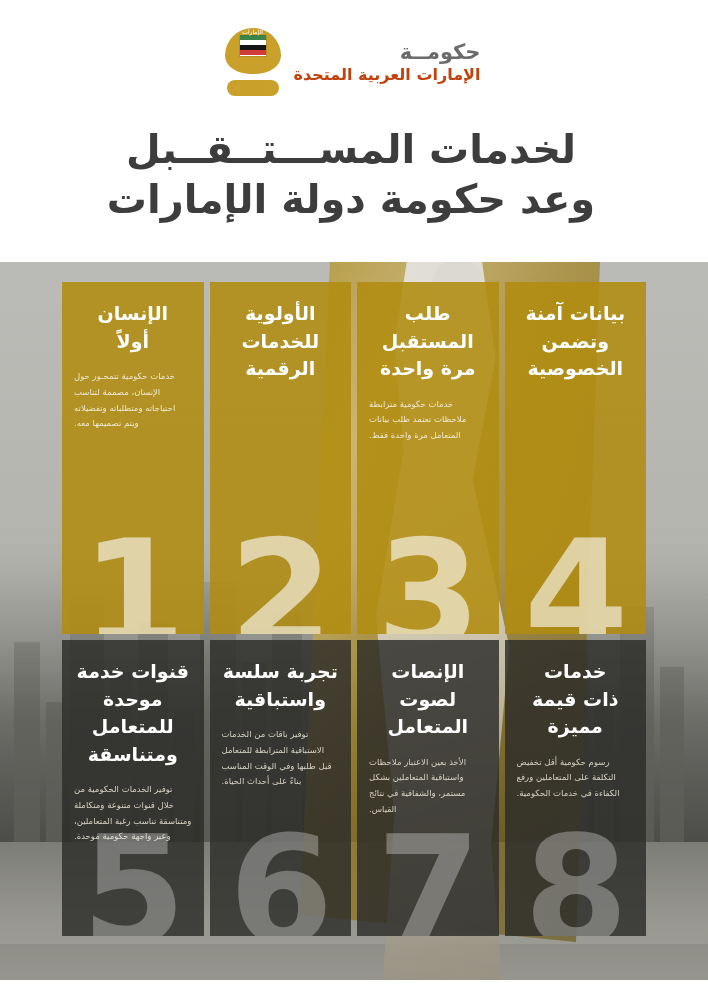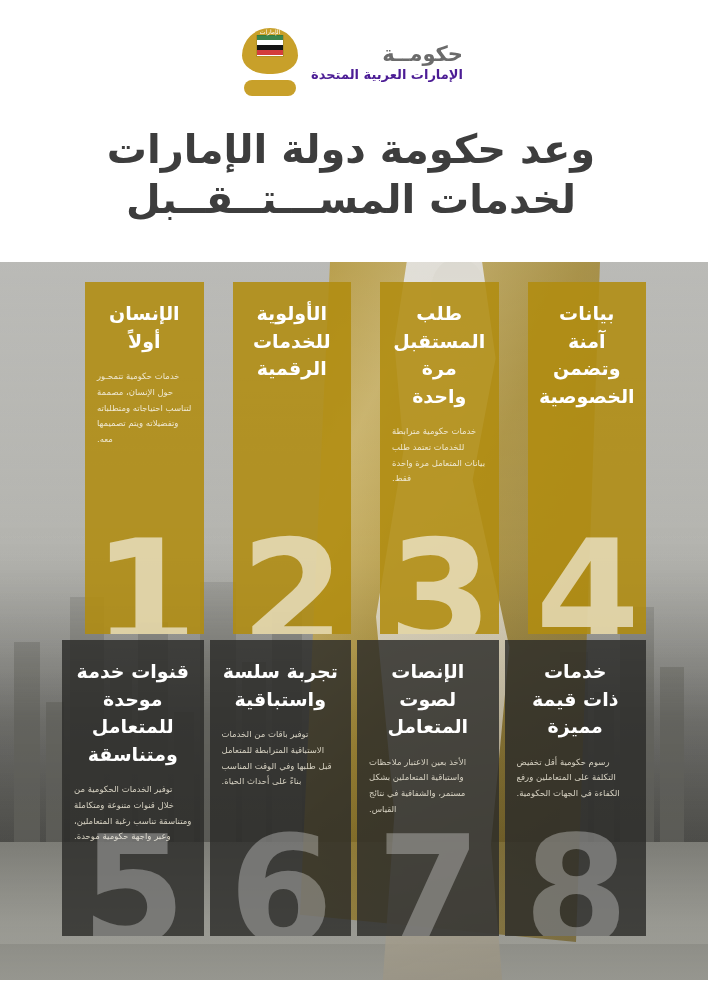--- a/index.html
+++ b/index.html
@@ -82,23 +82,23 @@
     text-align: right;
     line-height: 1.25;
   }
   .wordmark .w1 {
     font-size: 21px;
     font-weight: bold;
     color: #6b6b6b;
     letter-spacing: 1px;
   }
   .wordmark .w2 {
-    font-size: 13px;
-    font-weight: bold;
-    color: #4c1d95;
+    font-size: 16px;
+    font-weight: bold;
+    color: #c2410c;
   }
 
   .title-block {
     margin-top: 26px;
     padding: 0 36px;
     text-align: center;
   }
   .title-line {
     font-size: 40px;
     font-weight: bold;
@@ -194,21 +194,21 @@
     z-index: 4;
   }
   .card {
     position: relative;
     overflow: hidden;
     padding: 18px 12px 0 12px;
     display: flex;
     flex-direction: column;
     align-items: center;
   }
-  .card.gold { background: rgba(176,140,16,0.88); margin-left: 23px; }
+  .card.gold { background: rgba(176,140,16,0.88); }
   .card.dark { background: rgba(44,44,42,0.82); }
 
   .card-title {
     font-size: 19px;
     font-weight: bold;
     color: #ffffff;
     line-height: 1.45;
     text-align: center;
     letter-spacing: 0.2px;
   }
@@ -281,43 +281,43 @@
         <div class="w2">الإمارات العربية المتحدة</div>
       </div>
       <div class="emblem">
         <div class="falcon"></div>
         <div class="scroll"></div>
         <div class="scroll-txt">الإمارات</div>
       </div>
     </div>
 
     <div class="title-block">
+      <div class="title-line">لخدمات المســـتــقــبل</div>
       <div class="title-line">وعد حكومة دولة الإمارات</div>
-      <div class="title-line">لخدمات المســـتــقــبل</div>
     </div>
   </div>
 
   <div class="grid">
 
     <div class="card gold">
       <div class="card-title">
         <div>بيانات آمنة</div>
         <div>وتضمن</div>
         <div>الخصوصية</div>
       </div>
       <div class="card-num">4</div>
     </div>
 
     <div class="card gold">
       <div class="card-title">
         <div>طلب</div>
         <div>المستقبل</div>
         <div>مرة واحدة</div>
       </div>
-      <div class="card-desc">خدمات حكومية مترابطة للخدمات تعتمد طلب بيانات المتعامل مرة واحدة فقط.</div>
+      <div class="card-desc">خدمات حكومية مترابطة ملاحظات تعتمد طلب بيانات المتعامل مرة واحدة فقط.</div>
       <div class="card-num">3</div>
     </div>
 
     <div class="card gold">
       <div class="card-title">
         <div>الأولوية</div>
         <div>للخدمات</div>
         <div>الرقمية</div>
       </div>
       <div class="card-num">2</div>
@@ -331,21 +331,21 @@
       <div class="card-desc">خدمات حكومية تتمحـور حول الإنسان، مصممة لتناسب احتياجاته ومتطلباته وتفضيلاته ويتم تصميمها معه.</div>
       <div class="card-num">1</div>
     </div>
 
     <div class="card dark">
       <div class="card-title">
         <div>خدمات</div>
         <div>ذات قيمة</div>
         <div>مميزة</div>
       </div>
-      <div class="card-desc">رسوم حكومية أقل تخفيض التكلفة على المتعاملين ورفع الكفاءة في الجهات الحكومية.</div>
+      <div class="card-desc">رسوم حكومية أقل تخفيض التكلفة على المتعاملين ورفع الكفاءة في خدمات الحكومية.</div>
       <div class="card-num">8</div>
     </div>
 
     <div class="card dark">
       <div class="card-title">
         <div>الإنصات</div>
         <div>لصوت</div>
         <div>المتعامل</div>
       </div>
       <div class="card-desc">الأخذ بعين الاعتبار ملاحظات واستباقية المتعاملين بشكل مستمر، والشفافية في نتائج القياس.</div>

